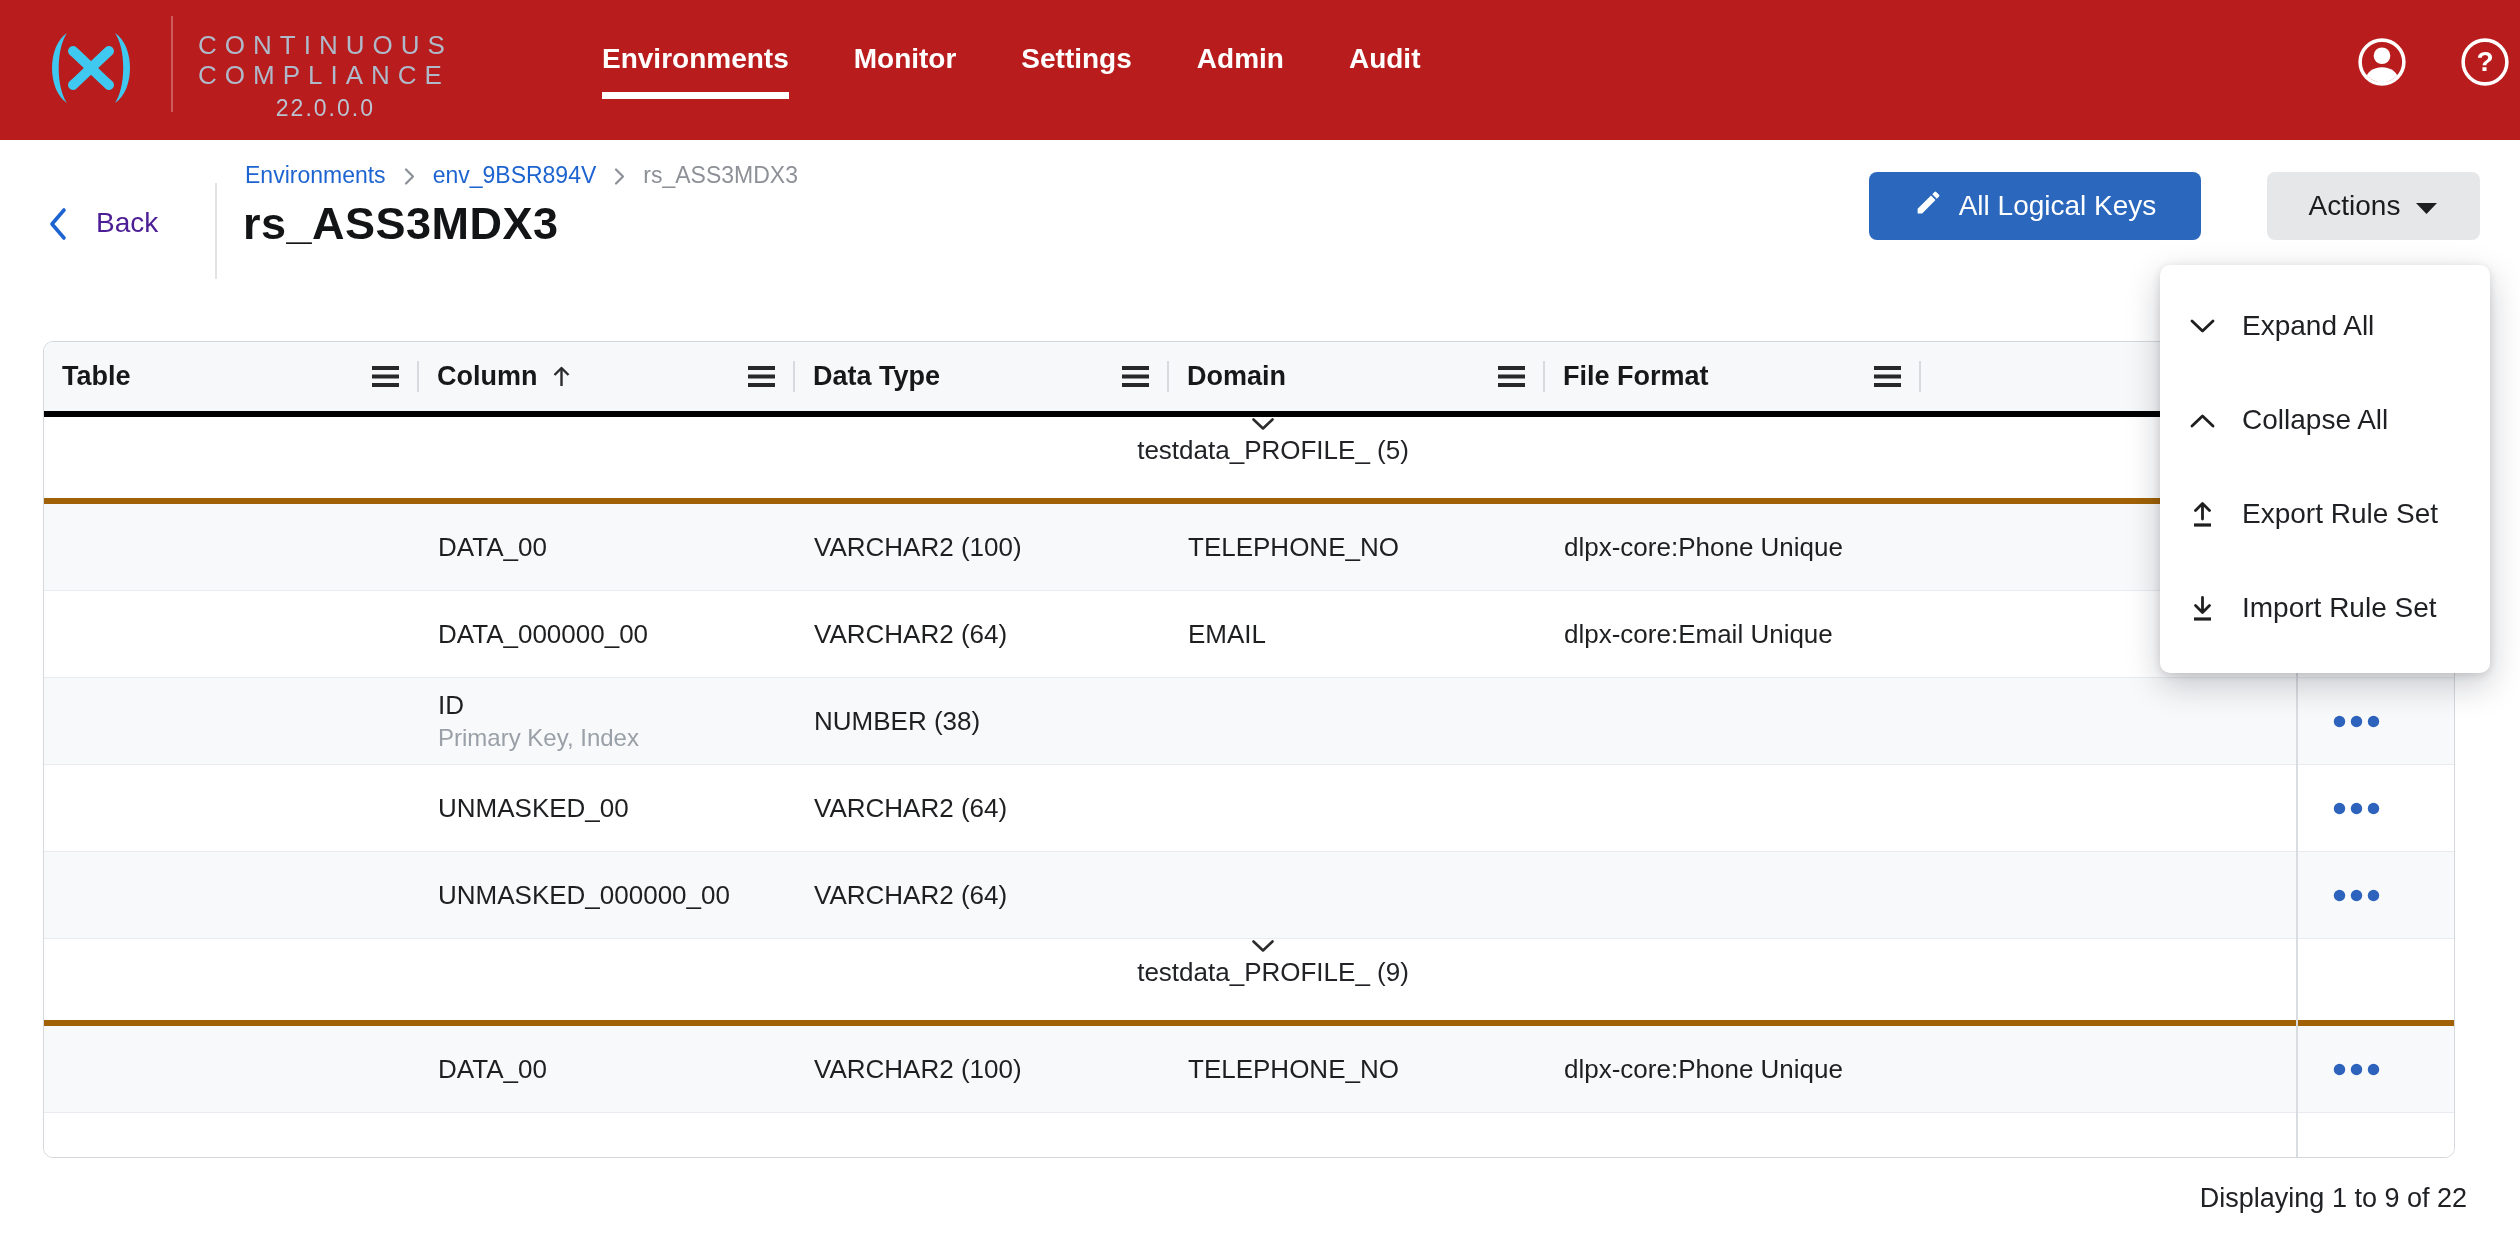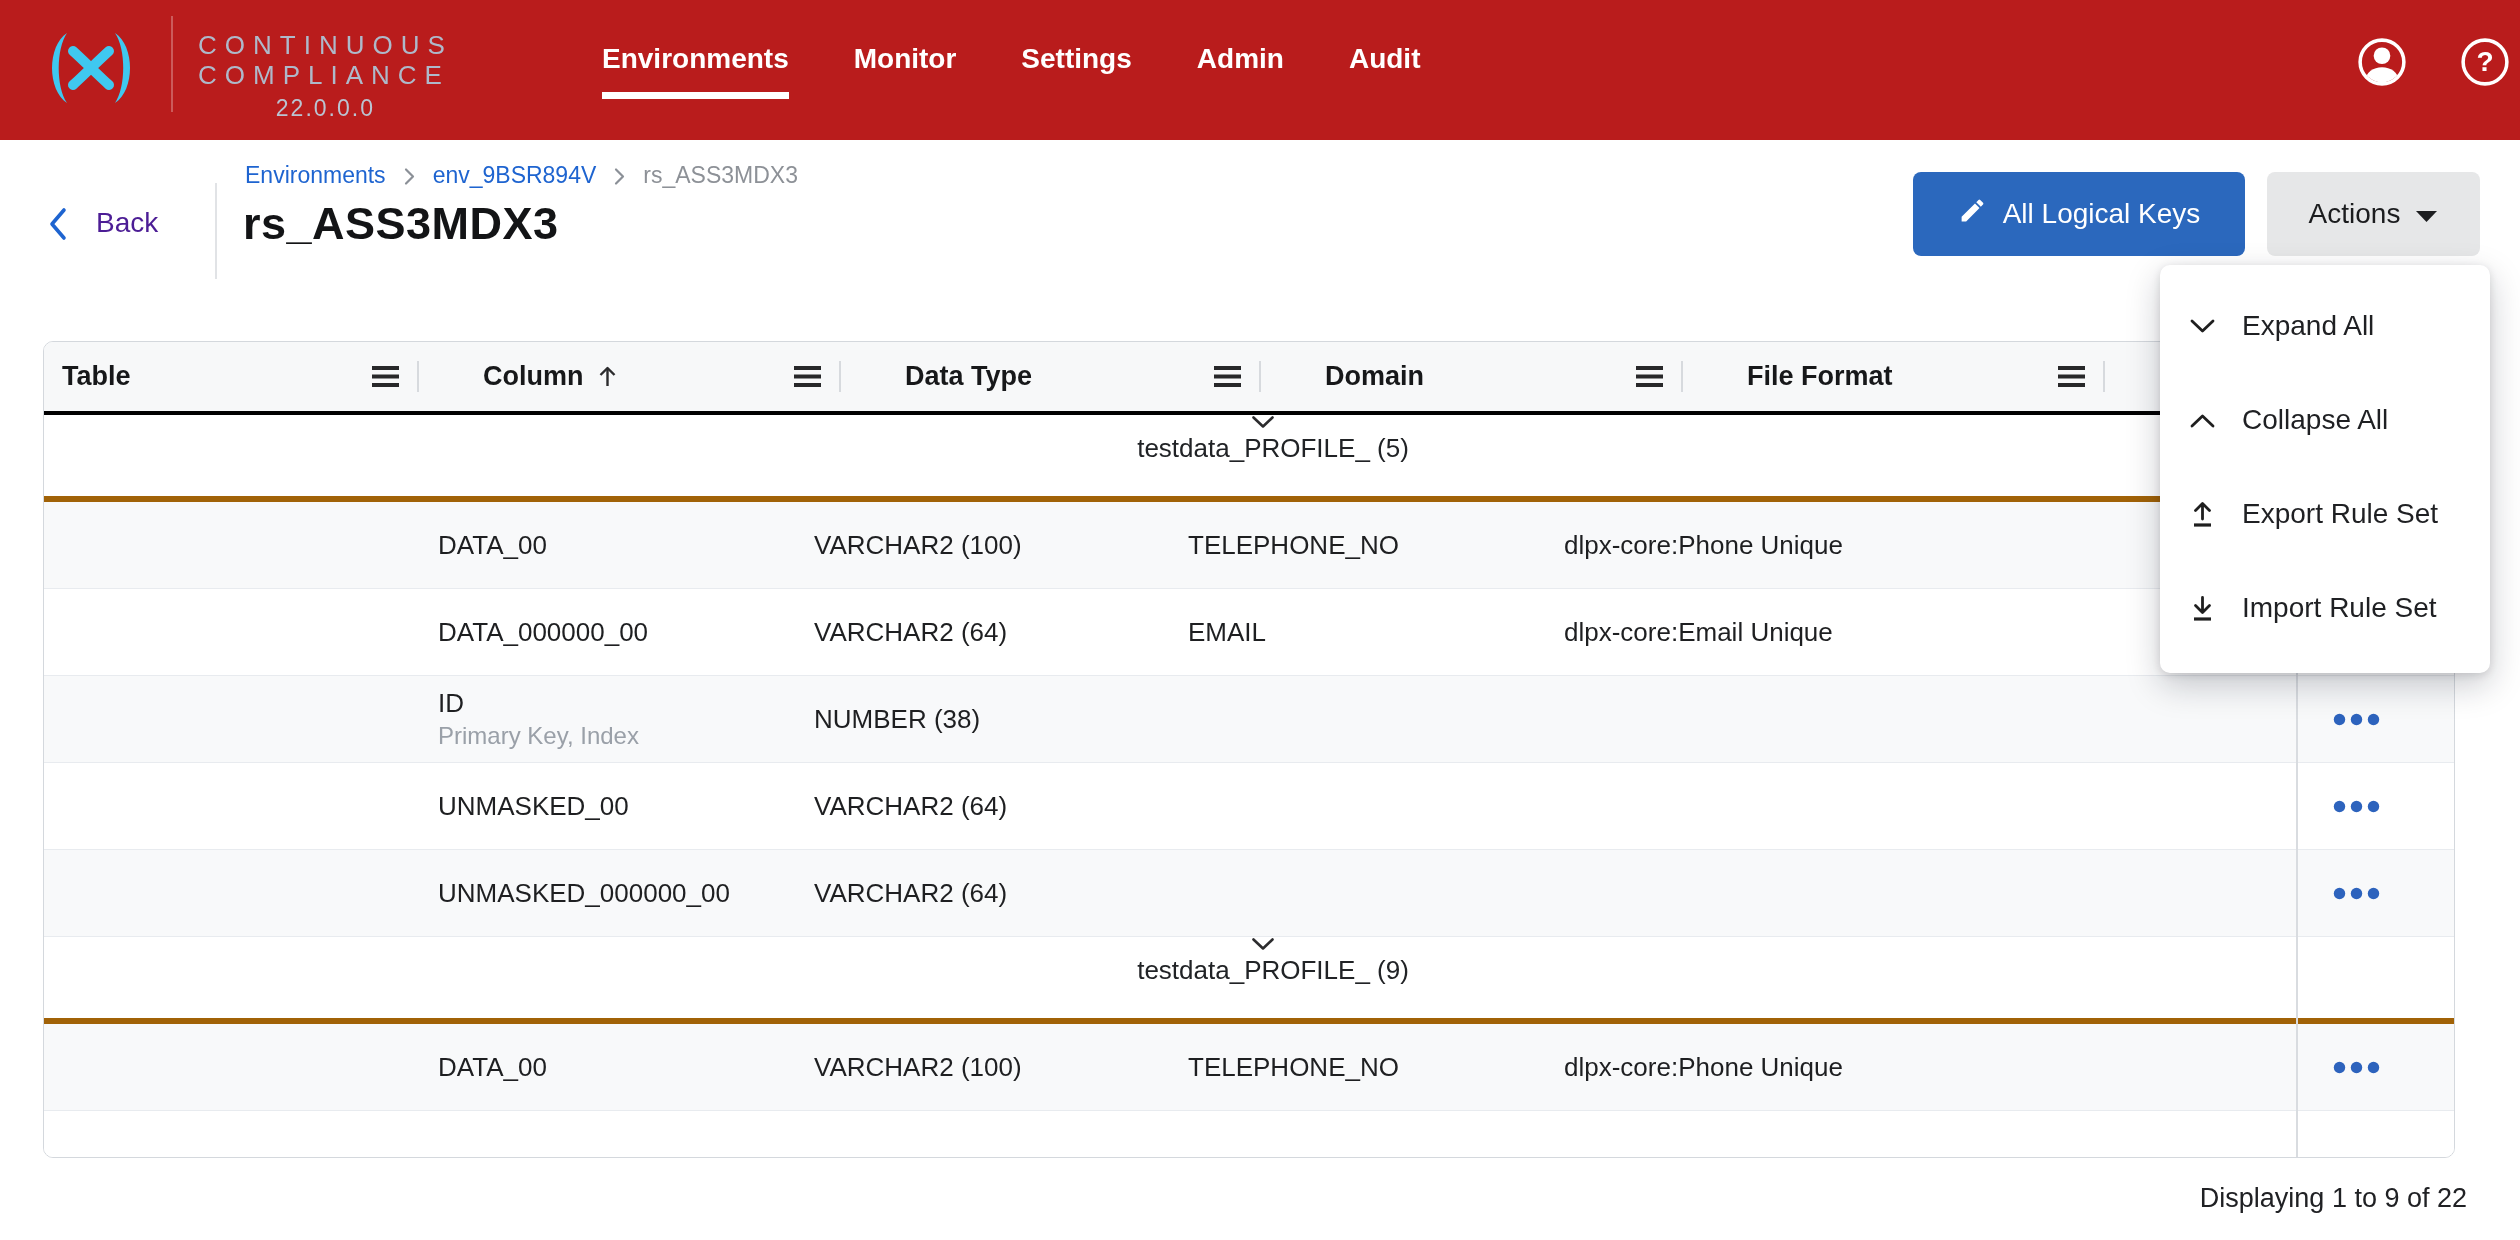--- a/index.html
+++ b/index.html
@@ -23,36 +23,36 @@
   
   .breadcrumb{position:absolute;left:245px;top:162px;display:flex;align-items:center;gap:17px;font-size:23px;}
   .crumb-link{color:#1e64d0;text-decoration:none;cursor:pointer;}
   .crumb-current{color:#8d9197;}
   .crumb-sep{display:flex;margin-top:2px;}
   
   .back-link{position:absolute;left:48px;top:207px;display:flex;gap:28px;font-size:28px;color:#4c1d95;text-decoration:none;cursor:pointer;}
   .title-divider{position:absolute;left:215px;top:183px;width:2px;height:96px;background:#e1e3e6;}
   .page-title{position:absolute;left:243px;top:198px;margin:0;font-size:45px;font-weight:700;color:#131416;letter-spacing:.5px;}
   .header-buttons{position:absolute;right:40px;top:172px;display:flex;gap:22px;}
-  .btn{display:flex;align-items:center;justify-content:center;height:84px;border:none;border-radius:8px;font-family:inherit;font-size:28px;cursor:pointer;}
+  .btn{display:flex;align-items:center;justify-content:center;height:68px;border:none;border-radius:8px;font-family:inherit;font-size:28px;cursor:pointer;margin-left:44px;}
   .btn-primary{background:#2b68bd;color:#ffffff;gap:16px;}
   .btn-alk{width:332px;}
   .btn-af{width:233px;}
   .btn-actions{width:213px;background:#e6e7e8;color:#1b1c1e;gap:15px;}
   
   .actions-menu{position:absolute;left:2160px;top:265px;width:330px;height:408px;background:#ffffff;border-radius:10px;
     box-shadow:0 12px 34px rgba(15,20,35,.22),0 2px 8px rgba(0,0,0,.12);z-index:50;padding-top:14px;box-sizing:border-box;}
   .menu-item{height:94px;display:flex;align-items:center;padding-left:29px;cursor:pointer;}
   .menu-icon{width:27px;display:flex;justify-content:center;}
   .menu-label{margin-left:26px;font-size:28px;color:#1f2023;}
   
   .rule-table{position:absolute;left:43px;top:341px;width:2412px;height:817px;box-sizing:border-box;
     border:1px solid #d4d8dd;border-radius:10px;overflow:hidden;background:#ffffff;}
   .grid-cols{display:grid;grid-template-columns:375px 376px 374px 376px 376px 375px 1fr;}
-  .t-header{height:69px;background:#f7f8f9;border-bottom:4px solid #000000;gap:46px;}
+  .t-header{height:69px;background:#f7f8f9;border-bottom:6px solid #000000;}
   .th{position:relative;display:flex;align-items:center;padding-left:18px;font-size:27px;font-weight:700;color:#17181a;}
   .th:not(.actions-th)::after{content:"";position:absolute;right:0;top:19px;width:2px;height:31px;background:#d7dade;}
   .th .sort-arrow{margin-left:13px;display:flex;}
   .ham-btn{margin-left:auto;margin-right:16px;background:none;border:none;padding:4px;cursor:pointer;display:flex;}
   .t-body{position:relative;}
   .actions-sep{position:absolute;left:2252px;top:0;bottom:0;width:2px;background:#d9dce0;}
   .group-row{height:87px;display:flex;align-items:center;padding-left:28px;border-bottom:6px solid #a16207;background:#ffffff;box-sizing:border-box;cursor:pointer;flex-direction:column;}
   .group-label{margin-left:20px;font-size:26px;color:#212326;}
   .data-row{height:87px;border-bottom:1px solid #e8ebef;background:#ffffff;box-sizing:border-box;}
   .data-row.striped{background:#f8f9fa;}

